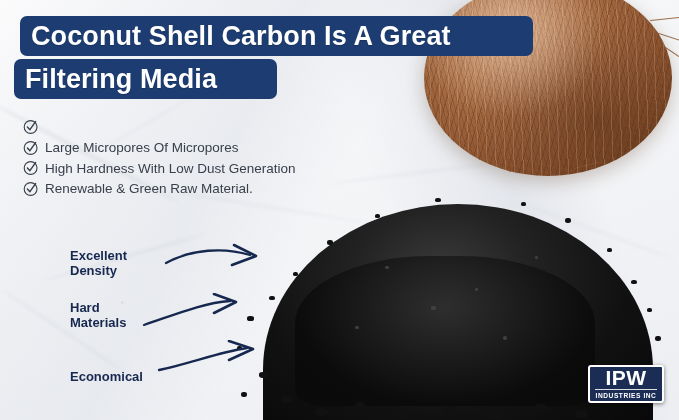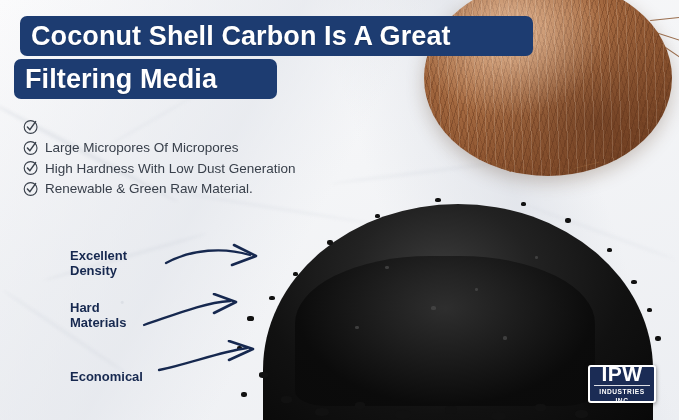--- a/index.html
+++ b/index.html
@@ -76,21 +76,21 @@
     border-radius:50% 50% 8% 8% / 72% 72% 6% 6%;
     background:
       radial-gradient(ellipse at 46% 30%, #3a3a3a 0%, #222 30%, #111 62%, #070707 100%);
   }
   #pile .grain{position:absolute;border-radius:35%;background:#0b0b0b;}
   #pile .spec{position:absolute;border-radius:40%;background:#4a4a4a;opacity:.75;}
   #pile .scatter{position:absolute;border-radius:40%;background:#111;}
 
   
   #logo{
-    position:absolute;left:588px;top:365px;width:68px;height:38px;
+    position:absolute;left:588px;top:365px;width:76px;height:38px;
     background:#1b2c55;border:2px solid #fff;border-radius:3px;
     box-sizing:border-box;display:flex;flex-direction:column;
     align-items:center;justify-content:center;
     box-shadow:0 1px 4px rgba(0,0,0,.5);
   }
   #logo .lg-main{color:#fff;font-weight:bold;font-size:21px;line-height:20px;letter-spacing:.5px;}
   #logo .lg-sub{color:#fff;font-size:6.6px;font-weight:bold;letter-spacing:.55px;line-height:9px;
     border-top:1px solid rgba(255,255,255,.85);margin-top:1px;padding-top:1px;width:86%;text-align:center;}
 </style>
 </head>

